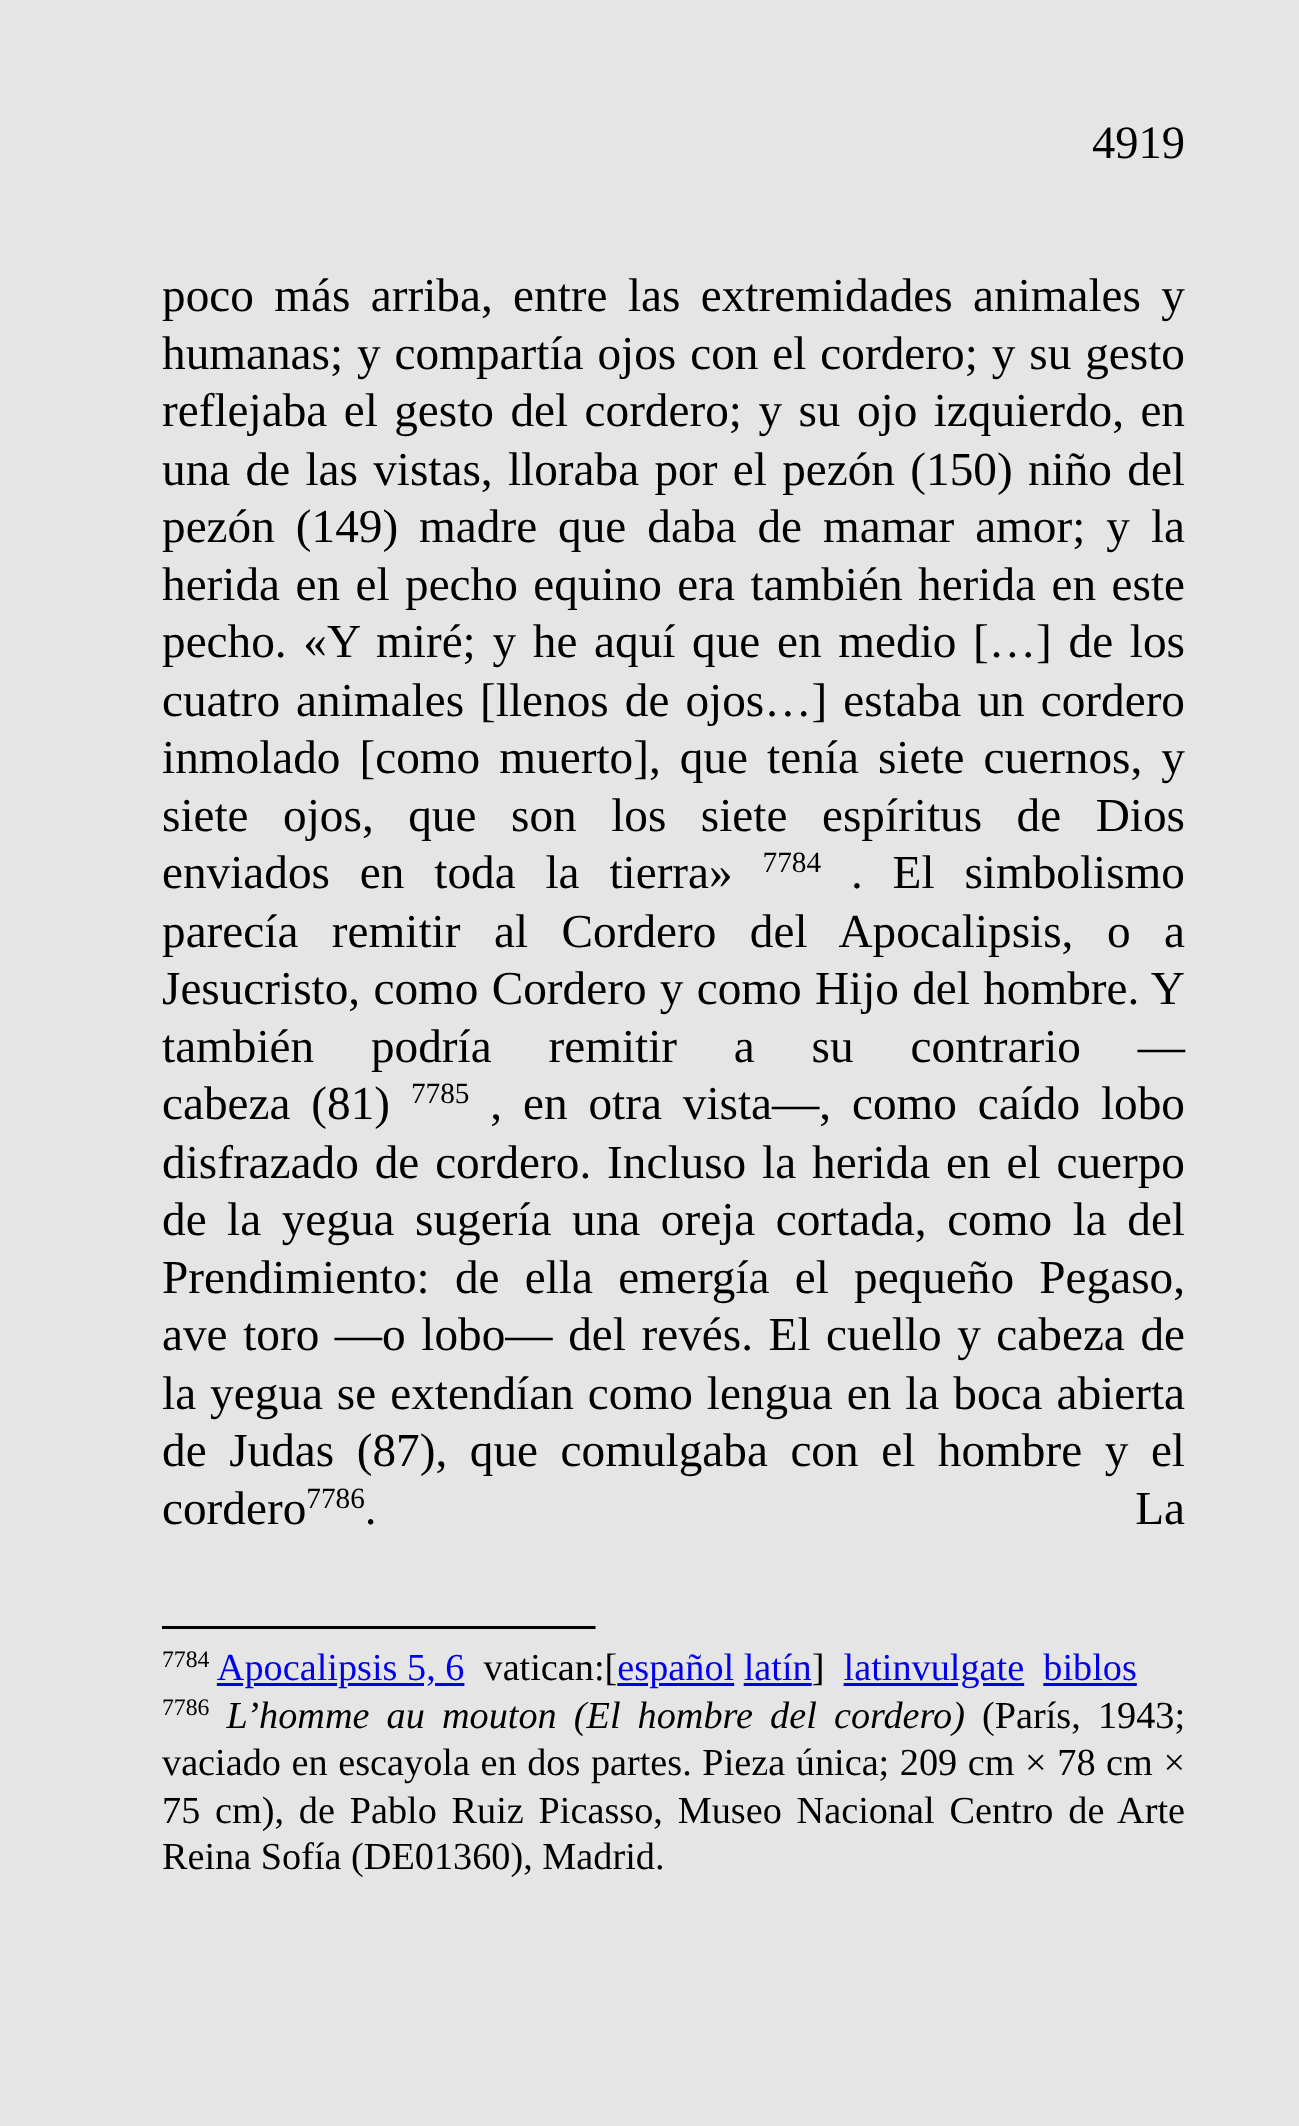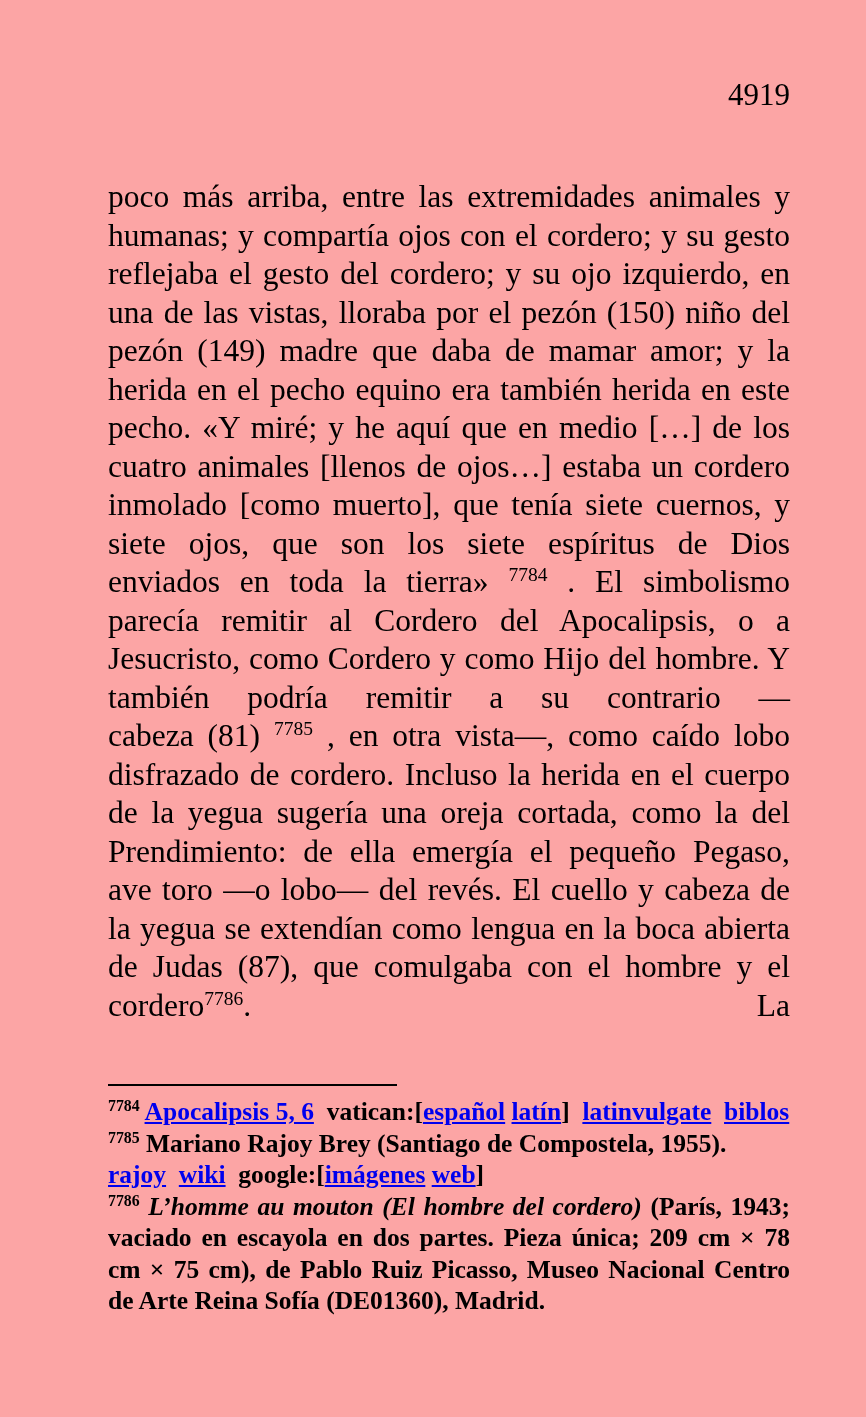--- a/index.html
+++ b/index.html
@@ -5,21 +5,21 @@
   html, body { margin: 0; padding: 0; }
   body {
     width: 866px; height: 1417px;
     background: #ffffff;
     font-family: "Liberation Serif", serif;
     color: #000000;
   }
   .page {
     position: relative;
     width: 866px; height: 1417px;
-    background: #fca5a5;
+    background: #e5e5e5;
     overflow: hidden;
   }
   .page-number {
     position: absolute;
     top: 78px; left: 108px; width: 682px;
     text-align: right;
     font-size: 31px;
     line-height: 34px;
   }
   .body-text {
@@ -45,38 +45,37 @@
     width: 289px; height: 2px;
     background: #000000;
   }
   .footnotes {
     position: absolute;
     top: 1096px; left: 108px; width: 682px;
     font-size: 25.5px;
     line-height: 31.5px;
     text-align: justify;
   }
-  .footnote { margin: 0; padding: 0; font-weight: bold; }
+  .footnote { margin: 0; padding: 0; }
   .fn-link {
     color: var(--link-color, #0000EE);
     text-decoration: underline;
     cursor: pointer;
   }
   em { font-style: italic; }
 </style>
 </head>
 <body>
 
 <div class="page">
 
   <div class="page-number">4919</div>
 
   <div class="body-text">poco más arriba, entre las extremidades animales y humanas; y compartía ojos con el cordero; y su gesto reflejaba el gesto del cordero; y su ojo izquierdo, en una de las vistas, lloraba por el pezón (150) niño del pezón (149) madre que daba de mamar amor; y la herida en el pecho equino era también herida en este pecho. «Y miré; y he aquí que en medio […] de los cuatro animales [llenos de ojos…] estaba un cordero inmolado [como muerto], que tenía siete cuernos, y siete ojos, que son los siete espíritus de Dios enviados en toda la tierra»&nbsp;<sup>7784</sup>&nbsp;. El simbolismo parecía remitir al Cordero del Apocalipsis, o a Jesucristo, como Cordero y como Hijo del hombre. Y también podría remitir a su contrario —cabeza&nbsp;(81)&nbsp;<sup>7785</sup>&nbsp;, en otra vista—, como caído lobo disfrazado de cordero. Incluso la herida en el cuerpo de la yegua sugería una oreja cortada, como la del Prendimiento: de ella emergía el pequeño Pegaso, ave toro —o lobo— del revés. El cuello y cabeza de la yegua se extendían como lengua en la boca abierta de Judas&nbsp;(87), que comulgaba con el hombre y el cordero<sup>7786</sup>. La</div>
 
   <div class="fn-separator"></div>
 
   <div class="footnotes">
     <p class="footnote"><sup>7784</sup> <a href="#" class="fn-link">Apocalipsis 5, 6</a>&nbsp; vatican:[<a href="#" class="fn-link">español</a> <a href="#" class="fn-link">latín</a>]&nbsp; <a href="#" class="fn-link">latinvulgate</a>&nbsp; <a href="#" class="fn-link">biblos</a></p>
-    <p class="footnote"><sup>7785</sup> Mariano Rajoy Brey (Santiago de Compostela, 1955).<br><a href="#" class="fn-link">rajoy</a>&nbsp; <a href="#" class="fn-link">wiki</a>&nbsp; google:[<a href="#" class="fn-link">imágenes</a> <a href="#" class="fn-link">web</a>]</p>
     <p class="footnote"><sup>7786</sup> <em>L’homme au mouton (El hombre del cordero)</em> (París, 1943; vaciado en escayola en dos partes. Pieza única; 209 cm × 78 cm × 75 cm), de Pablo Ruiz Picasso, Museo Nacional Centro de Arte Reina Sofía (DE01360), Madrid.</p>
   </div>
 
 </div>
 
 </body></html>

